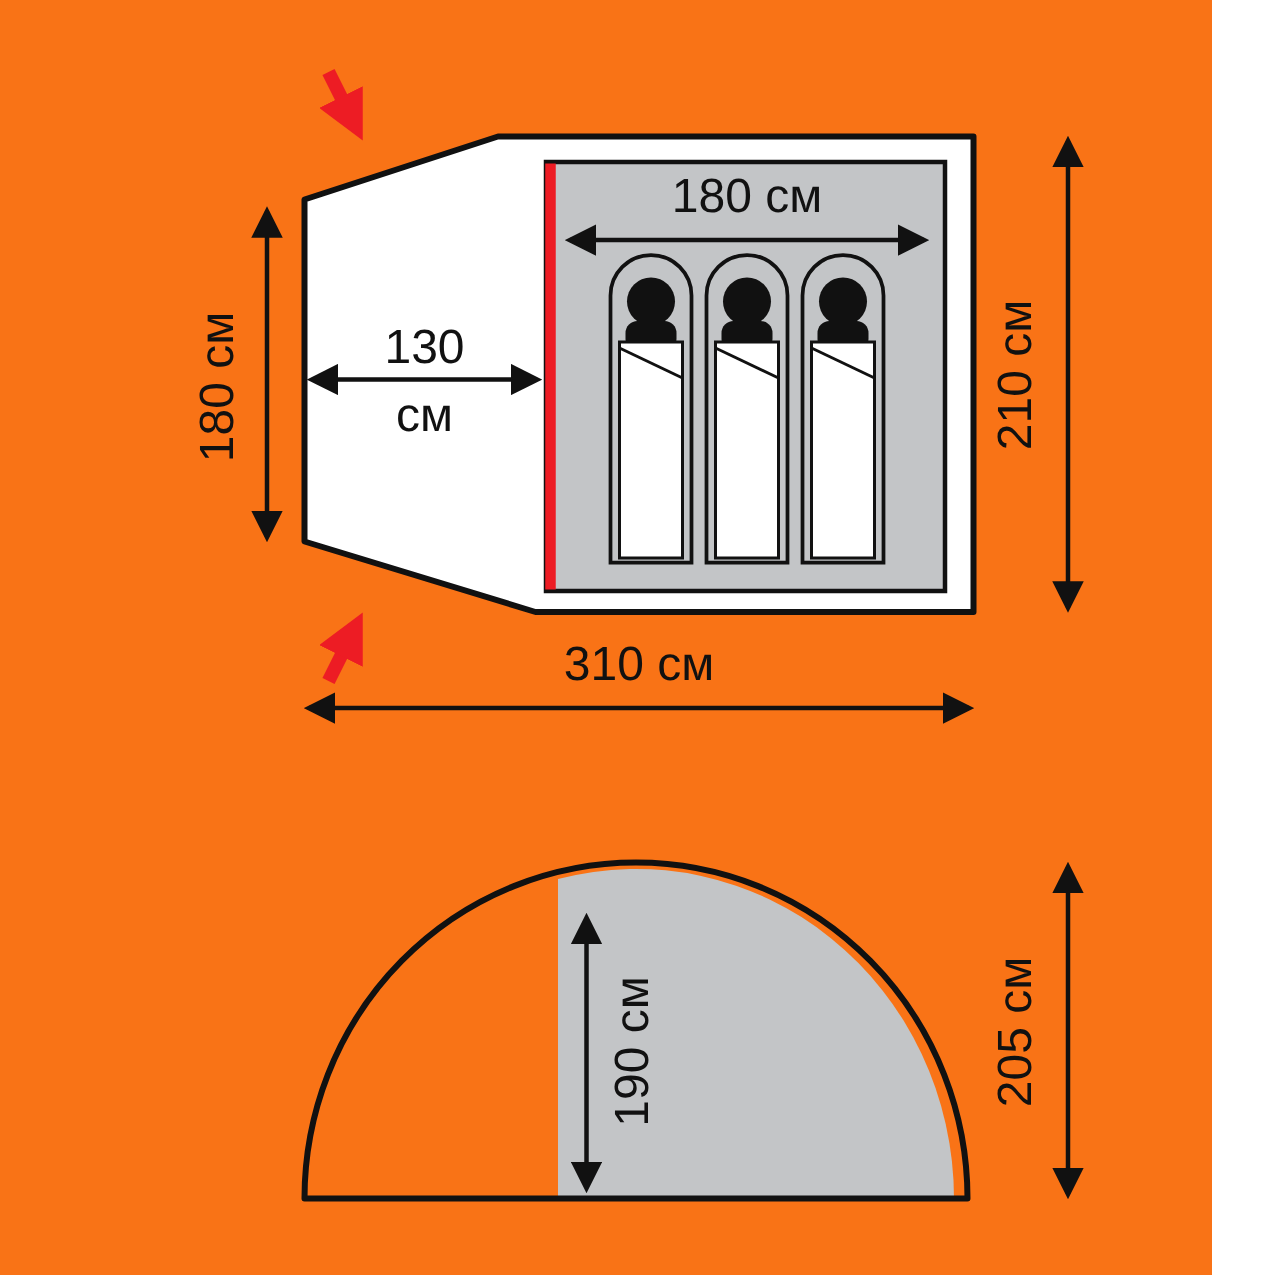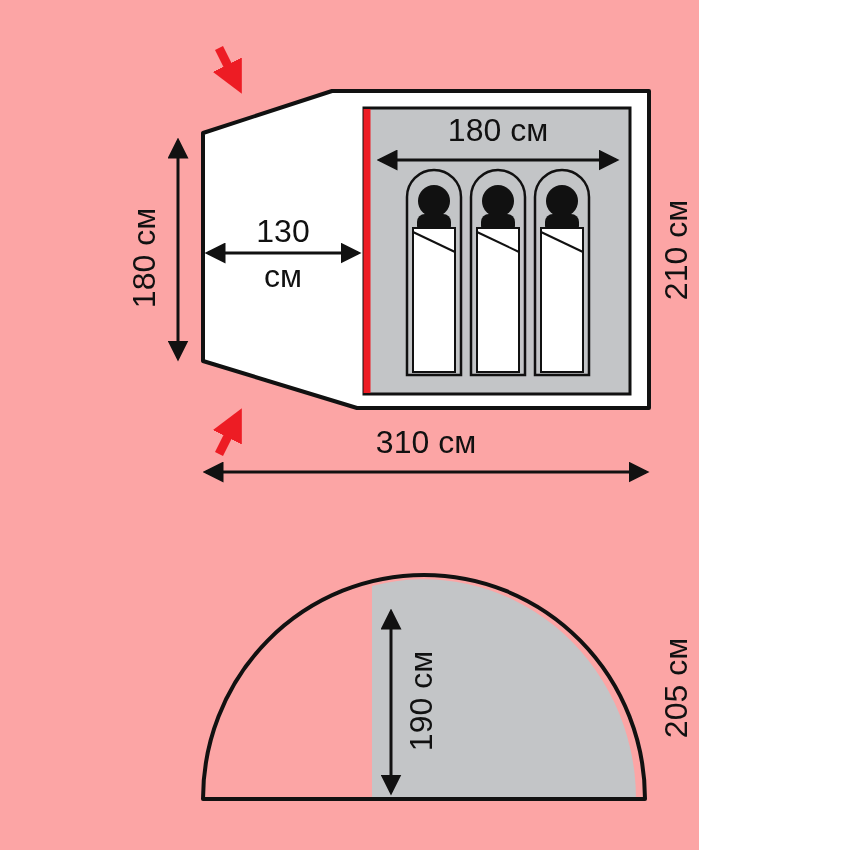--- a/index.html
+++ b/index.html
@@ -2,23 +2,23 @@
 <html><head>
 <meta charset="utf-8">
 <style>
   html, body {
     margin: 0;
     padding: 0;
     background: #ffffff;
   }
   .canvas {
     position: relative;
-    width: 699px;
+    width: 808px;
     height: 850px;
-    background: #fca5a5;
+    background: #f97316;
     overflow: hidden;
   }
   .canvas svg {
     position: absolute;
     left: 0;
     top: 0;
     width: 850px;
     height: 850px;
   }
   svg text {

